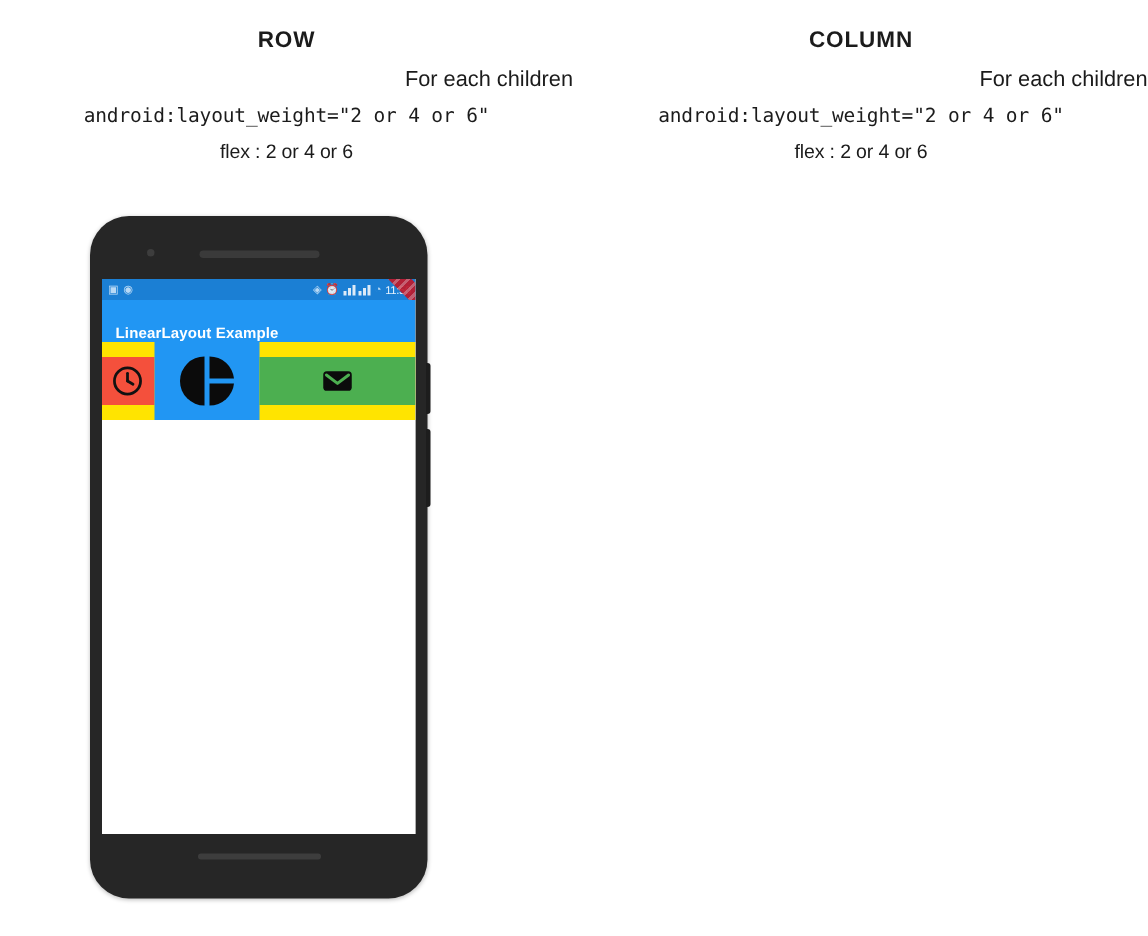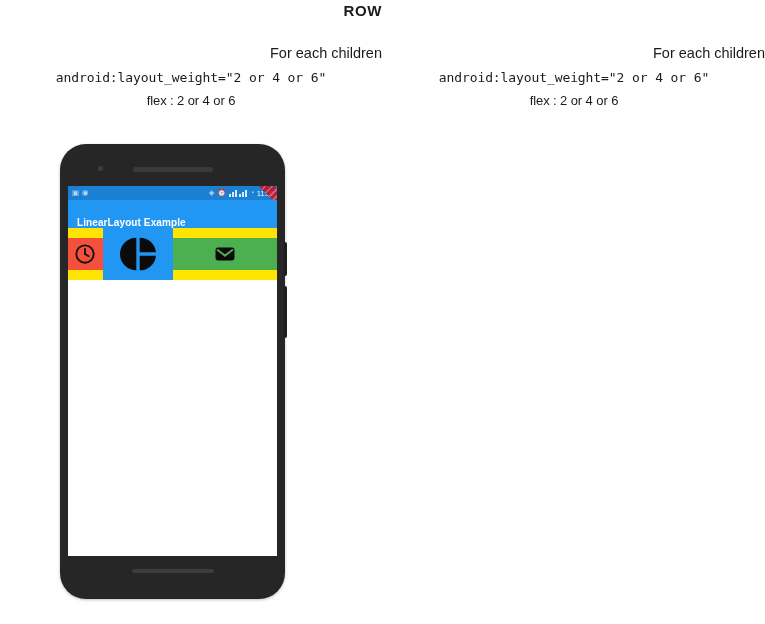--- a/index.html
+++ b/index.html
@@ -11,21 +11,21 @@
     position:relative;
   }
   .stage{position:relative;width:765px;height:624px;}
 
   
   .panel{position:absolute;top:0;width:382px;height:624px;}
   .panel.left{left:0;}
   .panel.right{left:383px;}
 
   .hdr{position:absolute;left:0;width:100%;text-align:center;color:#1b1b1b;}
-  .hdr-title{top:2px;font-size:15px;font-weight:bold;letter-spacing:.6px;text-align:right;}
+  .hdr-title{top:18px;font-size:15px;font-weight:bold;letter-spacing:.6px;}
   .hdr-sub{top:45px;font-size:14.5px;font-weight:normal;text-align:right;}
   .hdr-code{top:70px;font-size:13px;font-family:"DejaVu Sans Mono","Liberation Mono",monospace;letter-spacing:-.1px;}
   .hdr-flex{top:93px;font-size:13px;font-family:Liberation Sans, sans-serif;letter-spacing:-.1px;}
 
   
   .phone{
     position:absolute;
     width:225px;height:455px;
     background:#262626;
     border-radius:26px;
@@ -212,20 +212,21 @@
 
           </div>
         </div>
 
       </div>
     </div>
   </div>
 
   <div class="panel right">
 
+    <div class="hdr hdr-title">COLUMN</div>
     <div class="hdr hdr-sub">For each children</div>
     <div class="hdr hdr-code">android:layout_weight="2 or 4 or 6"</div>
     <div class="hdr hdr-flex">flex : 2 or 4 or 6</div>
 
   </div>
 
 
 </div>
 
 </body></html>

